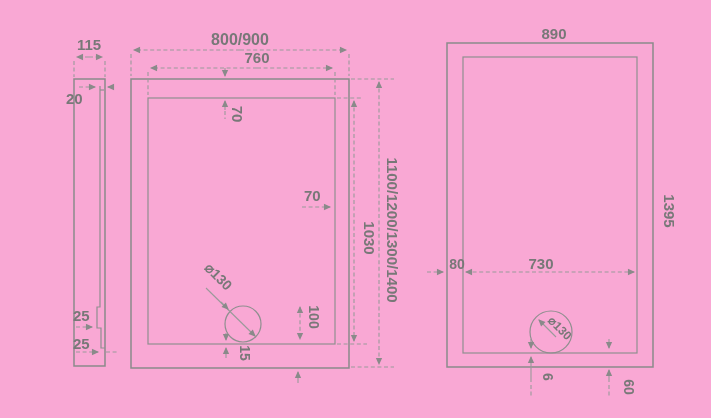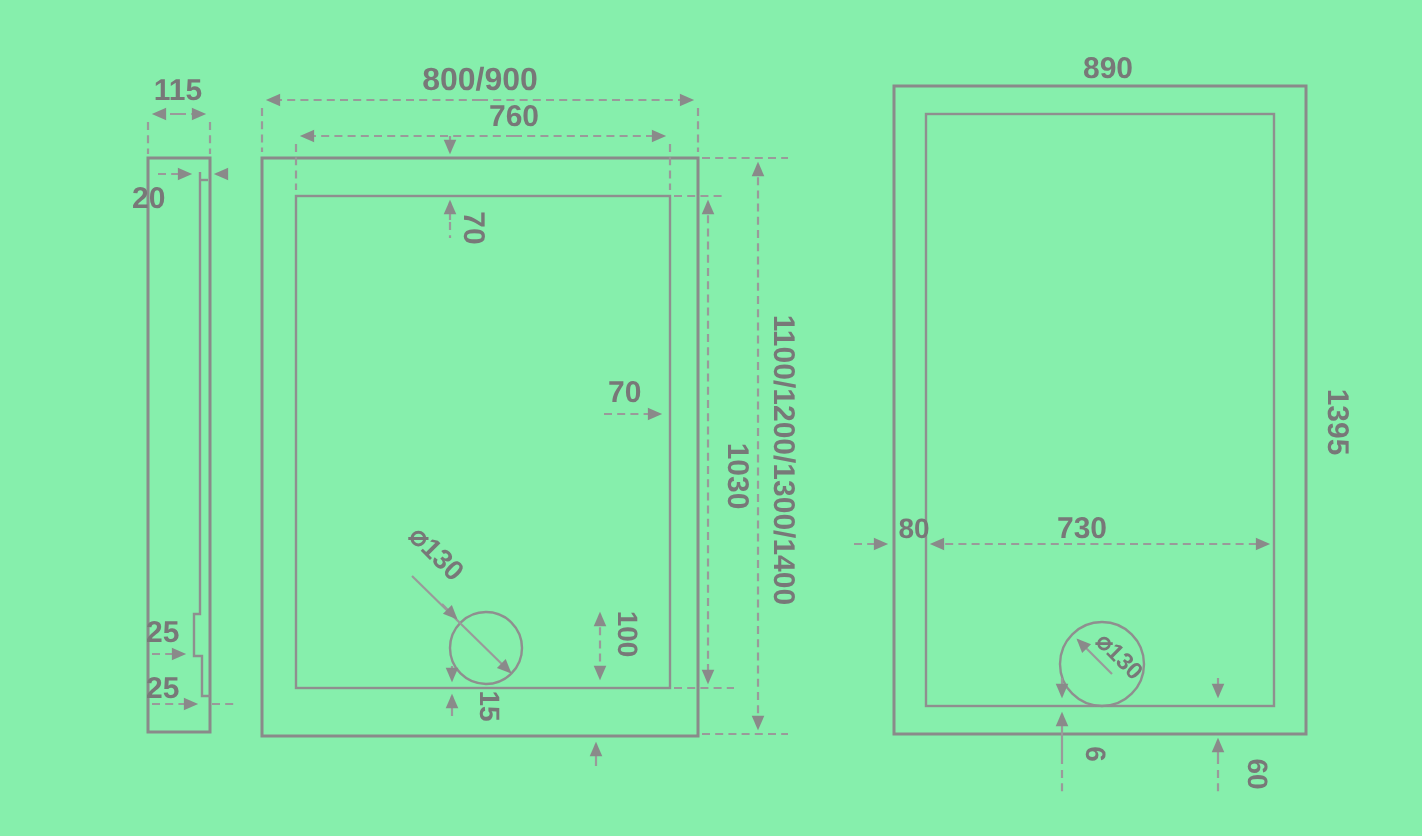--- a/index.html
+++ b/index.html
@@ -1,16 +1,16 @@
 <!DOCTYPE html>
 <html><head>
 <meta charset="utf-8">
 <style>
   html,body{margin:0;padding:0;background:#ffffff;}
-  .stage{position:relative;width:711px;height:418px;background:#86efac;overflow:hidden;}
+  .stage{position:relative;width:711px;height:418px;background:#f9a8d4;overflow:hidden;}
   svg{display:block;font-family:"Liberation Sans", sans-serif;}
   text{fill:#787878;font-weight:bold;}
   .ln{stroke:#8a8a8a;stroke-width:1.5;fill:none;}
   .ln2{stroke:#8f8f8f;stroke-width:1.2;fill:none;}
   .dim{stroke:#9a9a9a;stroke-width:1.1;fill:none;stroke-dasharray:4 2.6;}
   .dims{stroke:#9a9a9a;stroke-width:1.1;fill:none;}
 </style>
 </head>
 <body>
 

